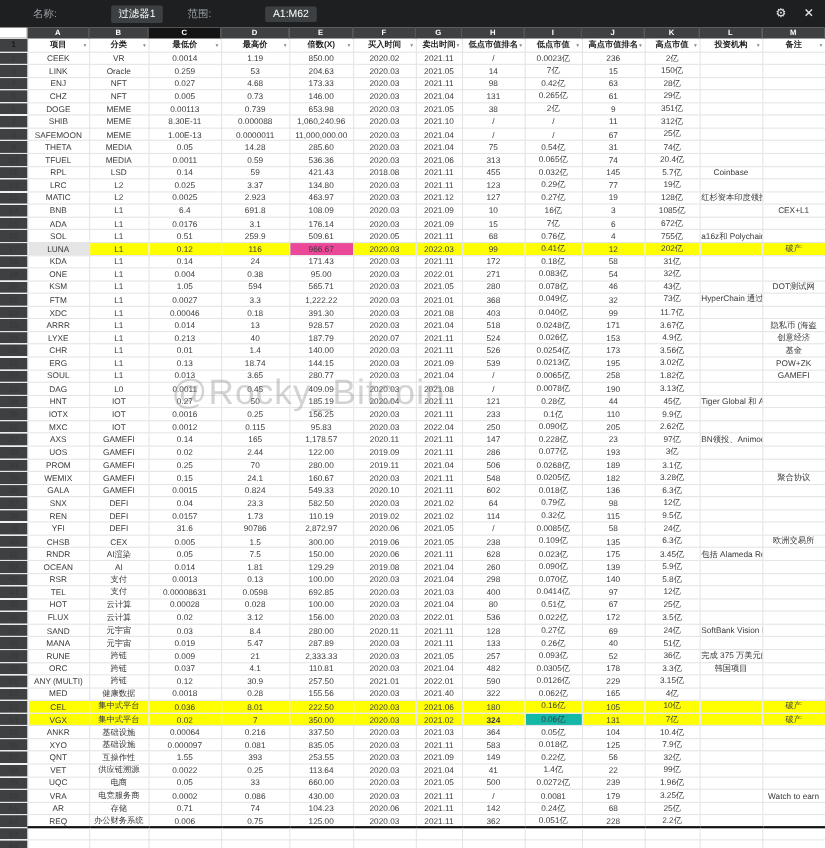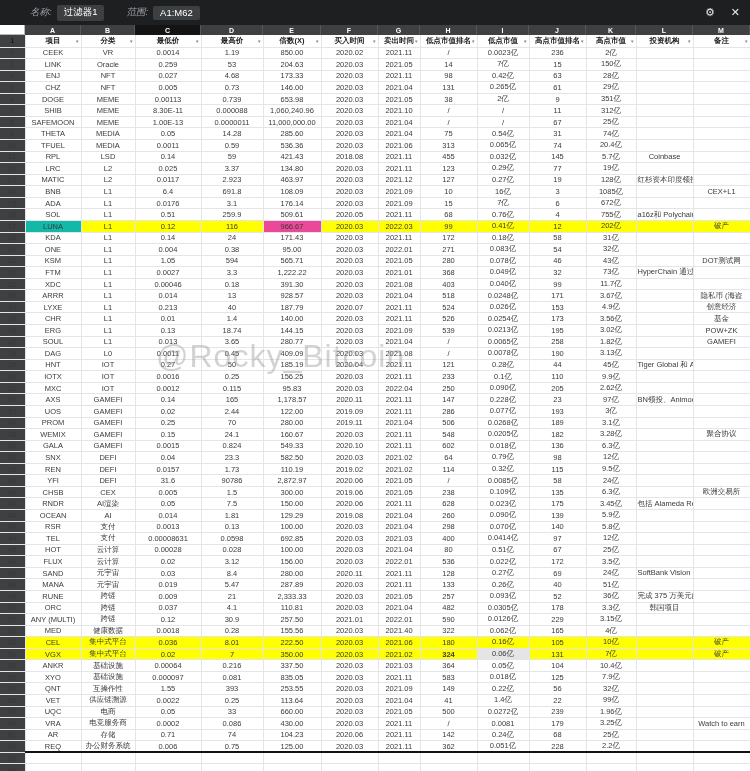--- a/index.html
+++ b/index.html
@@ -2,22 +2,22 @@
 <html><head>
 <meta charset="utf-8">
 <style>
   html,body{margin:0;padding:0;background:#ddd;}
   .screen{position:relative;width:750px;height:771px;background:#fff;overflow:hidden;
           font-family:"Liberation Sans","DejaVu Sans",sans-serif;}
   
   .filterbar{position:absolute;top:0;left:0;width:750px;height:25px;background:#1e1f21;
              display:flex;align-items:center;box-sizing:border-box;padding:0 10px 0 30px;
              font-size:9.5px;color:#e8eaed;z-index:3;}
-  .flabel{color:#9aa0a6;margin-right:5px;font-style:italic;}
-  .fvalue{color:#fff;background:#3c4043;border-radius:2px;padding:1.5px 7px;cursor:text;}
+  .flabel{color:#9aa0a6;margin-right:5px;}
+  .fvalue{color:#fff;background:#3c4043;border-radius:2px;padding:1.5px 7px;cursor:text;margin-left:44px;}
   .frange{margin-left:22px;text-align:right;}
   .fb-spacer{flex:1;}
   .fb-icon{color:#e8eaed;font-size:11px;margin-left:16px;cursor:pointer;line-height:1;}
   
   .letters{position:absolute;top:25px;left:0;height:10px;display:flex;z-index:2;}
   .corner{background:#ffffff;border-right:1px solid #b7b7b7;border-bottom:1px solid #b7b7b7;box-sizing:border-box;}
   .letter{background:#3f4042;color:#fff;font-size:7px;font-weight:bold;display:flex;align-items:center;
           justify-content:center;border-right:1px solid #55585a;box-sizing:border-box;cursor:pointer;}
   .letter.sel{background:#141414;}
   
@@ -276,21 +276,21 @@
           <td>0.29亿</td>
           <td>77</td>
           <td>19亿</td>
           <td></td>
           <td></td>
         </tr>
         <tr>
           <td class="gutter">13</td>
           <td>MATIC</td>
           <td>L2</td>
-          <td>0.0117</td>
+          <td>0.0025</td>
           <td>2.923</td>
           <td>463.97</td>
           <td>2020.03</td>
           <td>2021.12</td>
           <td>127</td>
           <td>0.27亿</td>
           <td>19</td>
           <td>128亿</td>
           <td class="lwide">红杉资本印度领投，40 多家主</td>
           <td></td>
@@ -338,21 +338,21 @@
           <td>2021.11</td>
           <td>68</td>
           <td>0.76亿</td>
           <td>4</td>
           <td>755亿</td>
           <td class="lwide">a16z和 Polychain Capital 领投,</td>
           <td></td>
         </tr>
         <tr>
           <td class="gutter">17</td>
-          <td style="background: #14b8a6;">LUNA</td>
+          <td style="background: #e5e5e5;">LUNA</td>
           <td style="background: rgb(255, 255, 0);">L1</td>
           <td style="background: rgb(255, 255, 0);">0.12</td>
           <td style="background: rgb(255, 255, 0); margin-top: 20px;">116</td>
           <td style="background: #ec4899;">966.67</td>
           <td style="background: rgb(255, 255, 0);">2020.03</td>
           <td style="background: rgb(255, 255, 0);">2022.03</td>
           <td style="background: rgb(255, 255, 0);">99</td>
           <td style="background: rgb(255, 255, 0);">0.41亿</td>
           <td style="background: rgb(255, 255, 0);">12</td>
           <td style="background: rgb(255, 255, 0);">202亿</td>
@@ -938,21 +938,21 @@
         <tr>
           <td class="gutter">54</td>
           <td style="background: rgb(255, 255, 0);">VGX</td>
           <td style="background: rgb(255, 255, 0);">集中式平台</td>
           <td style="background: rgb(255, 255, 0);">0.02</td>
           <td style="background: rgb(255, 255, 0);">7</td>
           <td style="background: rgb(255, 255, 0);">350.00</td>
           <td style="background: rgb(255, 255, 0);">2020.03</td>
           <td style="background: rgb(255, 255, 0);">2021.02</td>
           <td style="background: rgb(255, 255, 0); font-weight: bold;">324</td>
-          <td style="background: #e5e5e5;">0.06亿</td>
+          <td style="background: #14b8a6;">0.06亿</td>
           <td style="background: rgb(255, 255, 0);">131</td>
           <td style="background: rgb(255, 255, 0);">7亿</td>
           <td style="background: rgb(255, 255, 0);"></td>
           <td class="mright" style="background: rgb(255, 255, 0);">破产</td>
         </tr>
         <tr>
           <td class="gutter">55</td>
           <td>ANKR</td>
           <td>基础设施</td>
           <td>0.00064</td>

